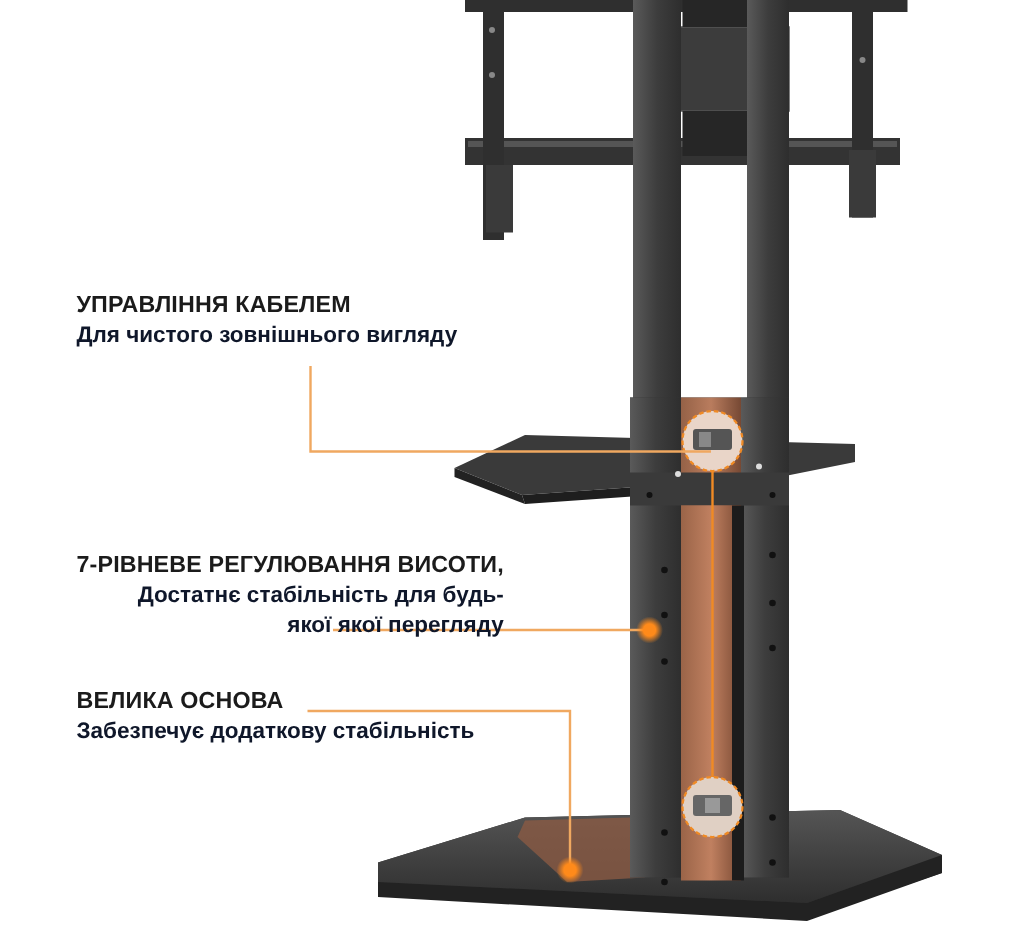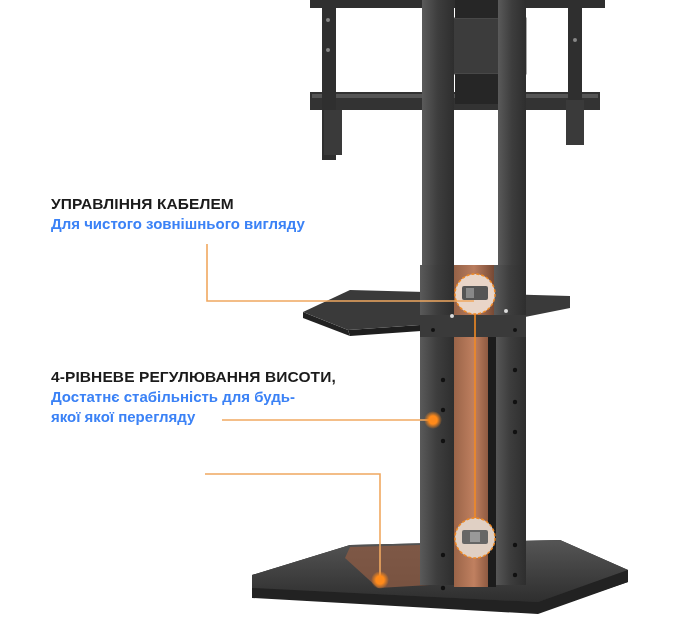--- a/index.html
+++ b/index.html
@@ -1,21 +1,21 @@
 <!DOCTYPE html>
 <html><head>
   <meta charset="utf-8">
   <style>
     html, body { margin: 0; padding: 0; background: #ffffff; }
     body { width: 680px; height: 630px; position: relative; overflow: hidden; font-family: "Liberation Sans", sans-serif; }
     .stage { position: absolute; left: 0; top: 0; width: 632px; height: 630px; padding-left: 35px; }
     svg.product { position: absolute; left: 0; top: 0; }
     .label { position: absolute; color: #1b1b1b; }
     .label .title { font-weight: bold; font-size: 15.5px; line-height: 20px; letter-spacing: 0.1px; white-space: nowrap; }
-    .label .desc { font-weight: bold; font-size: 15px; line-height: 20px; color: #3b82f6; white-space: nowrap; }
+    .label .desc { font-weight: bold; font-size: 15px; line-height: 20px; color: #0f172a; white-space: nowrap; text-align: right; }
     #cable-label { left: 51px; top: 194px; }
     #height-label { left: 51px; top: 367px; }
     #base-label { left: 51px; top: 458px; }
   </style>
 </head>
 <body>
 
 <div class="stage">
 
   <svg class="product" width="680" height="630" viewBox="0 0 680 630">
@@ -131,19 +131,23 @@
     <circle cx="433" cy="420" r="9" fill="url(#glow)"></circle>
     <circle cx="380" cy="580" r="9" fill="url(#glow)"></circle>
   </svg>
 
   <div class="label" id="cable-label">
     <div class="title">УПРАВЛІННЯ КАБЕЛЕМ</div>
     <div class="desc">Для чистого зовнішнього вигляду</div>
   </div>
 
   <div class="label" id="height-label">
-    <div class="title">4-РІВНЕВЕ РЕГУЛЮВАННЯ ВИСОТИ,</div>
+    <div class="title">7-РІВНЕВЕ РЕГУЛЮВАННЯ ВИСОТИ,</div>
     <div class="desc">Достатнє стабільність для будь-</div>
     <div class="desc">якої якої перегляду</div>
   </div>
 
+  <div class="label" id="base-label">
+    <div class="title">ВЕЛИКА ОСНОВА</div>
+    <div class="desc">Забезпечує додаткову стабільність</div>
+  </div>
 
 </div>
 
 </body></html>

